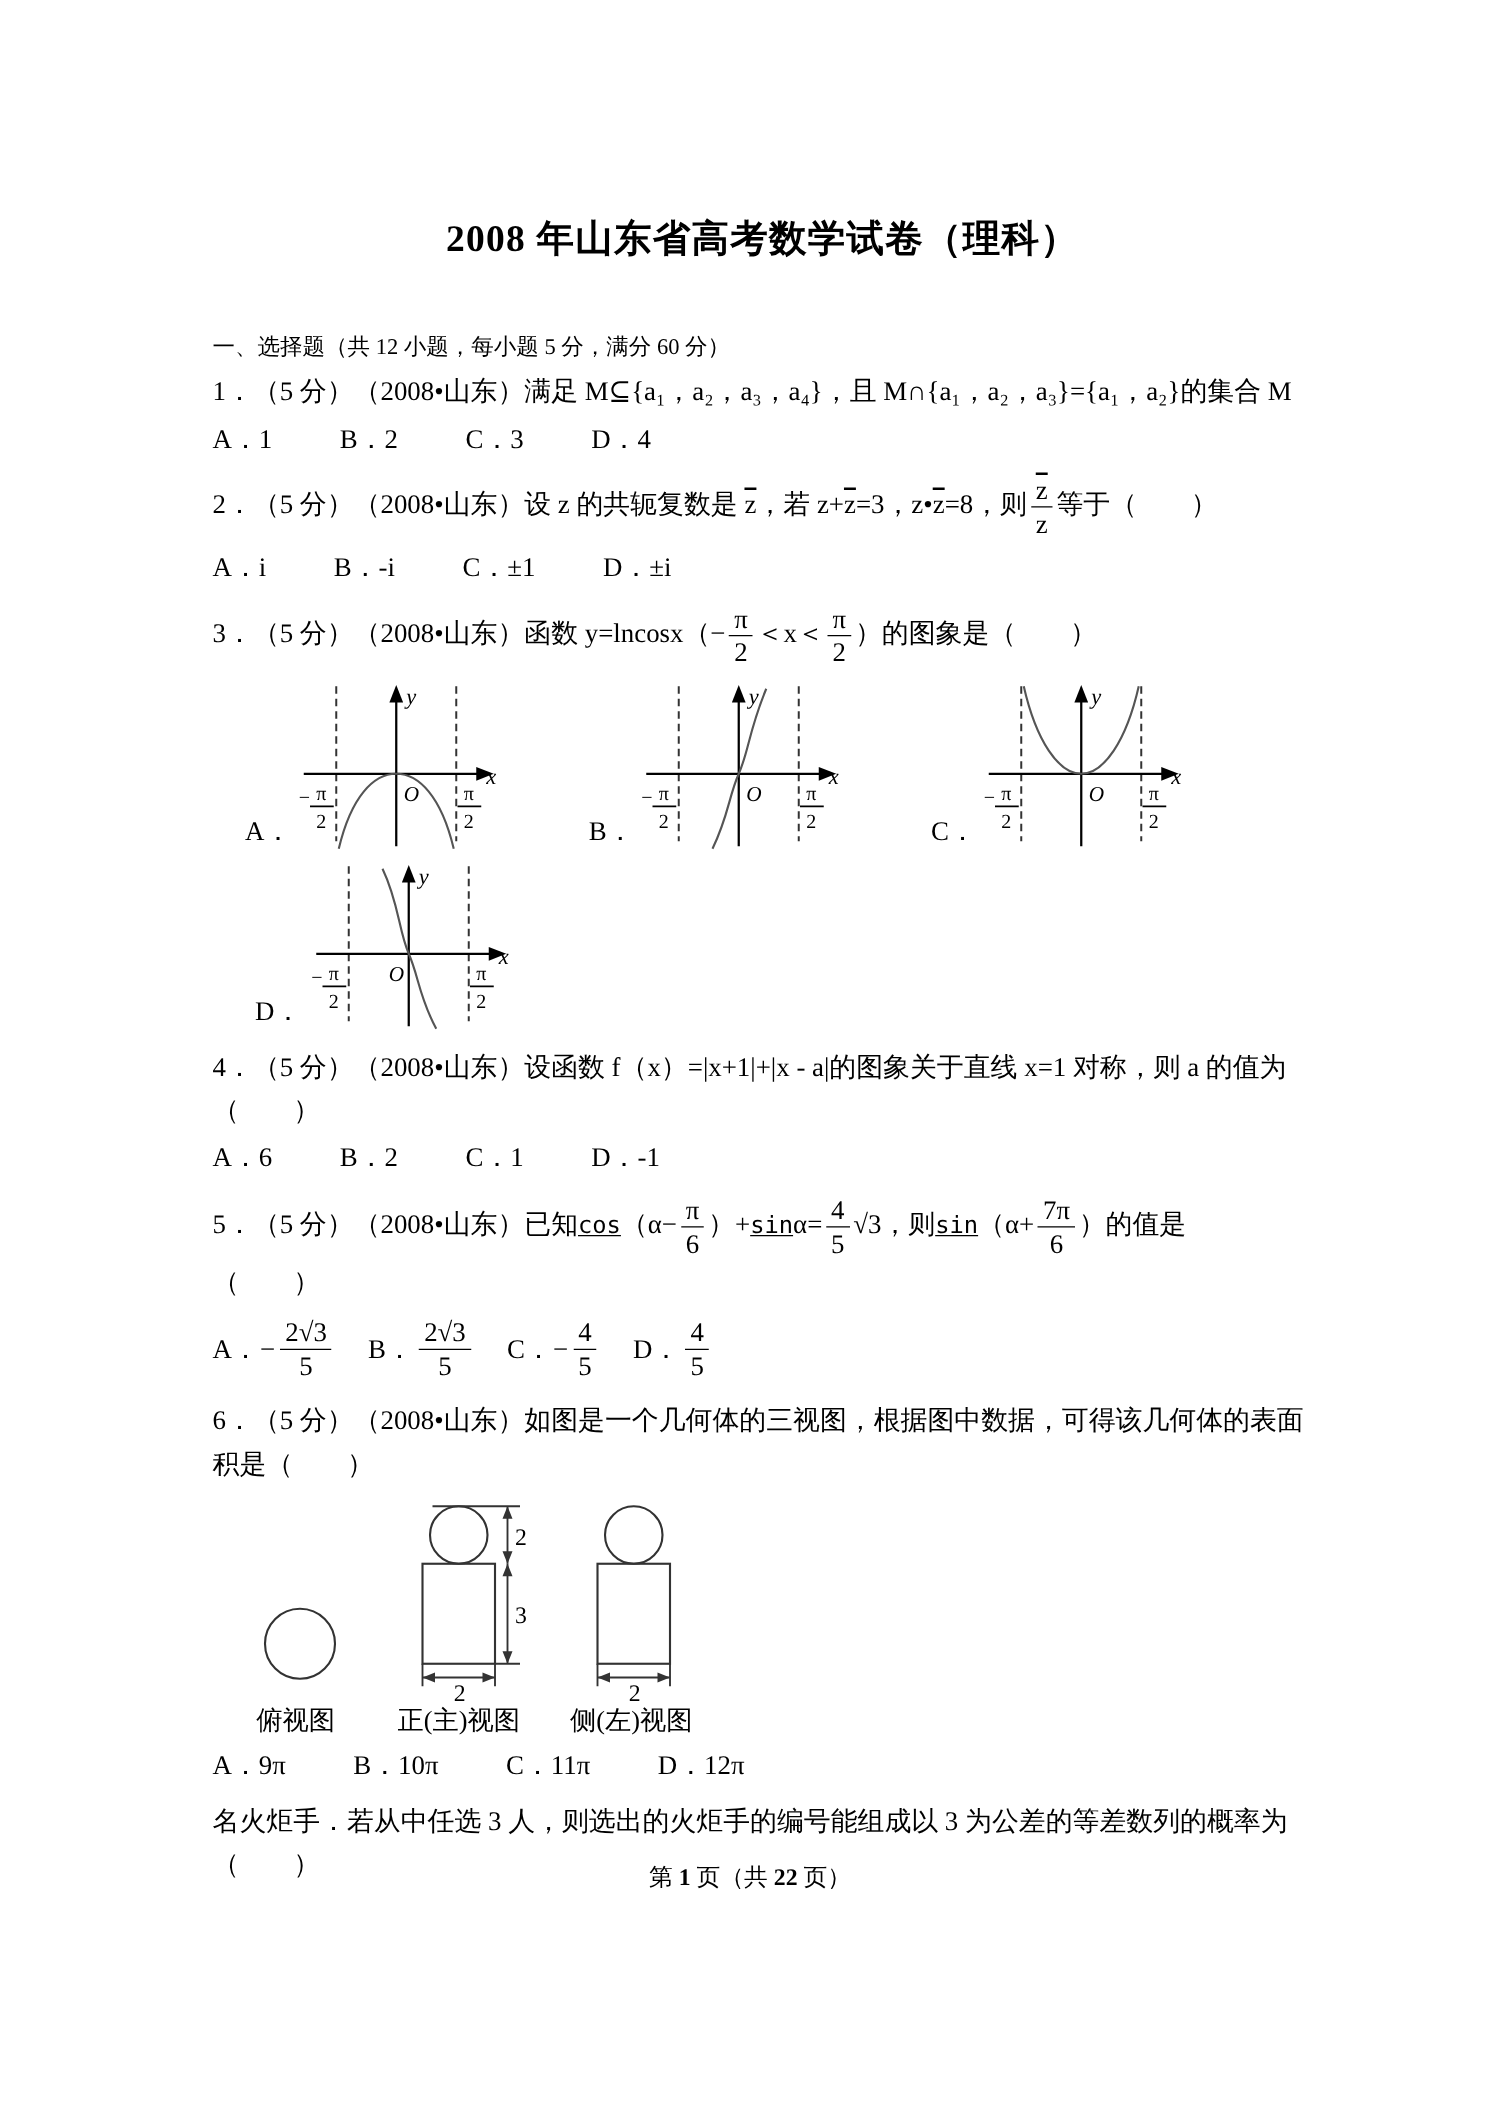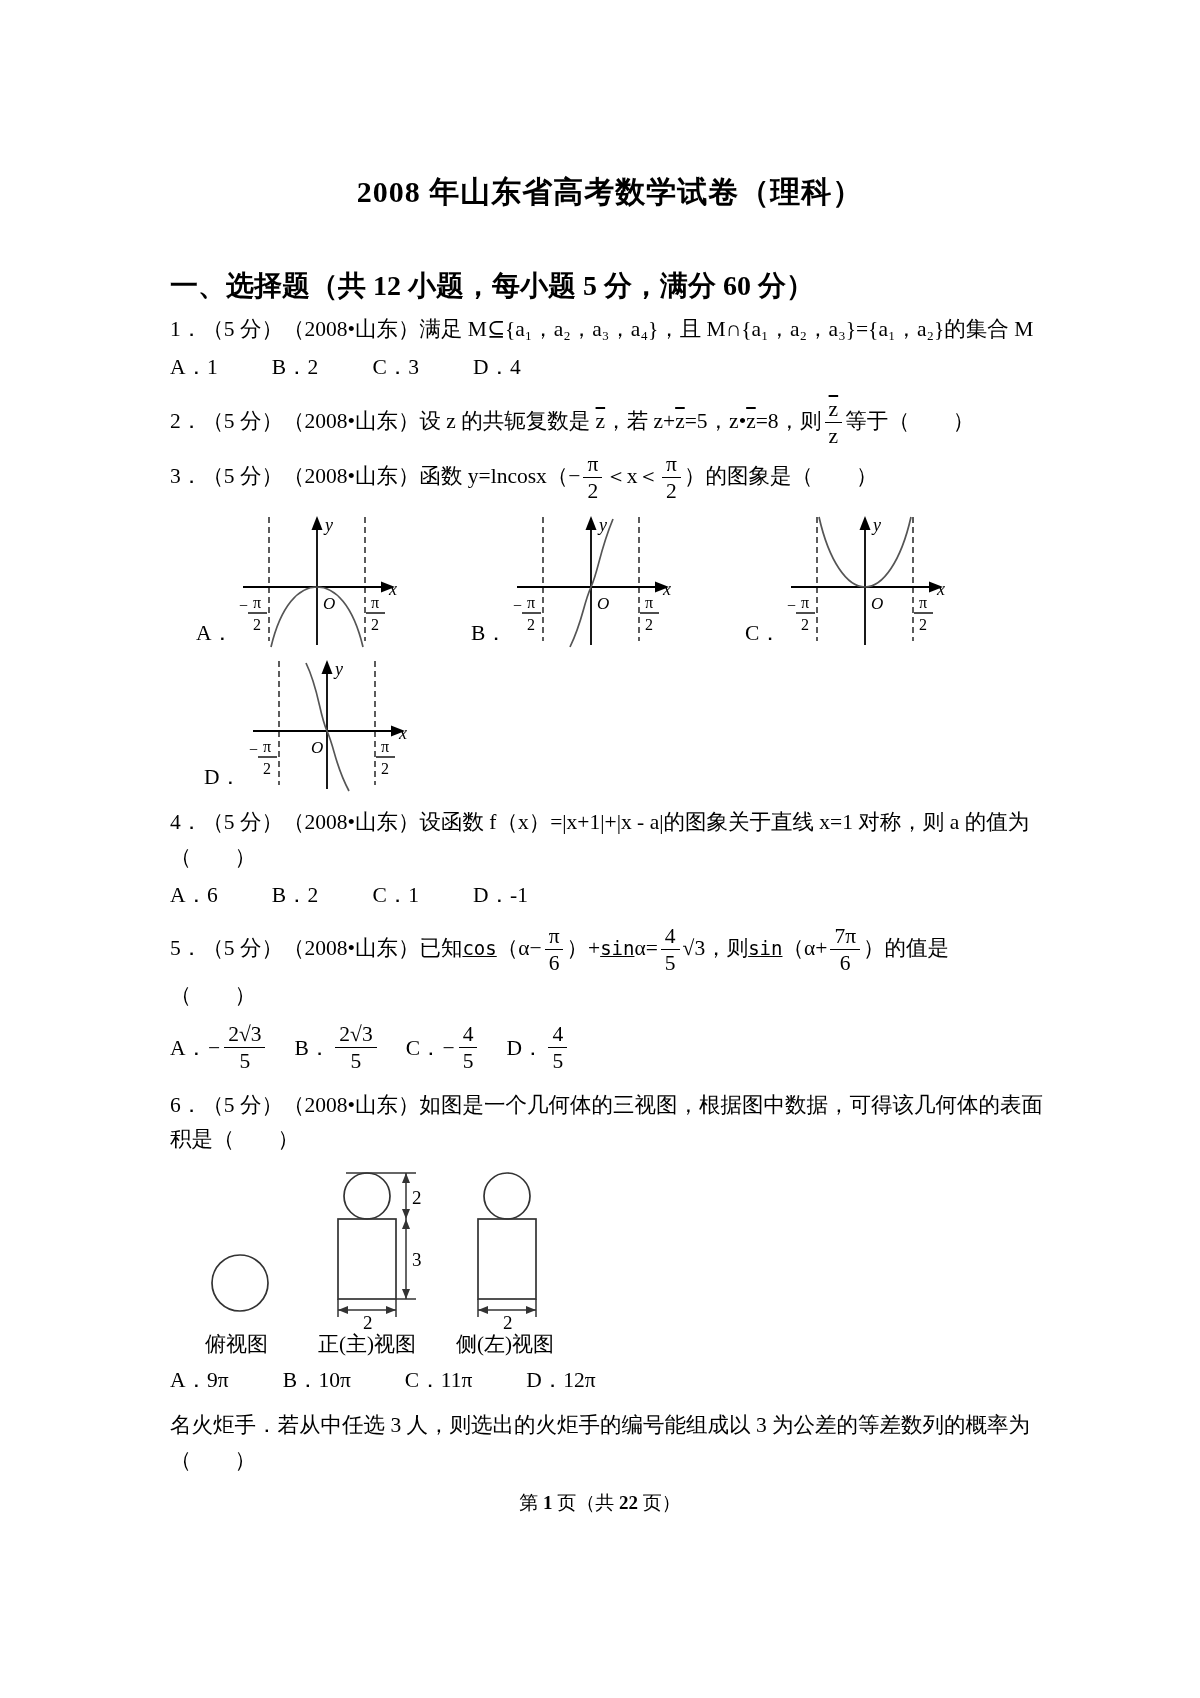--- a/index.html
+++ b/index.html
@@ -1,20 +1,20 @@
 <!DOCTYPE html>
 <html><head>
 <meta charset="utf-8">
 <style>
   html,body{margin:0;padding:0;background:#fff;}
   .paper{position:relative;width:1200px;height:1698px;background:#fff;color:#000;
          font-family:"Liberation Serif","DejaVu Serif",serif;font-size:21.5px;line-height:1.62;overflow:hidden;}
   .content{padding:168px 150px 0 170px;}
   .title{text-align:center;font-size:30px;font-weight:bold;margin:0 0 46px 0;letter-spacing:1px;}
-  .section-heading{font-weight:bold;font-size:28px;margin:0 0 4px 0;}
+  .section-heading{font-weight:normal;font-size:18px;margin:0 0 4px 0;}
   p{margin:0;}
   .opts{margin:3px 0 10px 0;}
   .opts span{margin-right:54px;}
   .opts span:last-child{margin-right:0;}
   .frac{display:inline-block;vertical-align:middle;text-align:center;line-height:1.12;margin:2px 3px;}
   .frac .fn{display:block;border-bottom:1.6px solid #000;padding:0 4px 1px 4px;}
   .frac .fd{display:block;padding-top:1px;}
   .ol{text-decoration:overline;}
   .mo{font-family:"DejaVu Sans Mono",monospace;font-size:19px;text-decoration:underline;}
   .graph-row{display:flex;align-items:flex-end;gap:66px;margin:8px 0 2px 26px;}
@@ -42,21 +42,24 @@
     <p class="section-heading">一、选择题（共 12 小题，每小题 5 分，满分 60 分）</p>
 
     <div>
       <p>1．（5 分）（2008•山东）满足 M⊆{a₁，a₂，a₃，a₄}，且 M∩{a₁，a₂，a₃}={a₁，a₂}的集合 M</p>
       <p class="opts">
         <span>A．1</span><span>B．2</span><span>C．3</span><span>D．4</span>
       </p>
     </div>
 
     <div>
-      <p><span>2．（5 分）（2008•山东）设 z 的共轭复数是 </span><span class="ol">z</span><span>，若 z+</span><span class="ol">z</span><span>=5，z•</span><span class="ol">z</span><span>=8，则</span><span class="frac"><span class="fn ol">z</span><span class="fd">z</span></span><span>等于（　　）</span></p>
+      <p><span>2．（5 分）（2008•山东）设 z 的共轭复数是 </span><span class="ol">z</span><span>，若 z+</span><span class="ol">z</span><span>=3，z•</span><span class="ol">z</span><span>=8，则</span><span class="frac"><span class="fn ol">z</span><span class="fd">z</span></span><span>等于（　　）</span></p>
+      <p class="opts">
+        <span>A．i</span><span>B．-i</span><span>C．±1</span><span>D．±i</span>
+      </p>
     </div>
 
     <div>
       <p><span>3．（5 分）（2008•山东）函数 y=lncosx（</span><span>−</span><span class="frac"><span class="fn">π</span><span class="fd">2</span></span><span>＜x＜</span><span class="frac"><span class="fn">π</span><span class="fd">2</span></span><span>）的图象是（　　）</span></p>
 
       <div class="graph-row">
 
         <div class="graph-cell">
           <span class="glabel">A．</span>
           <svg width="168" height="140" viewBox="0 0 168 140">

